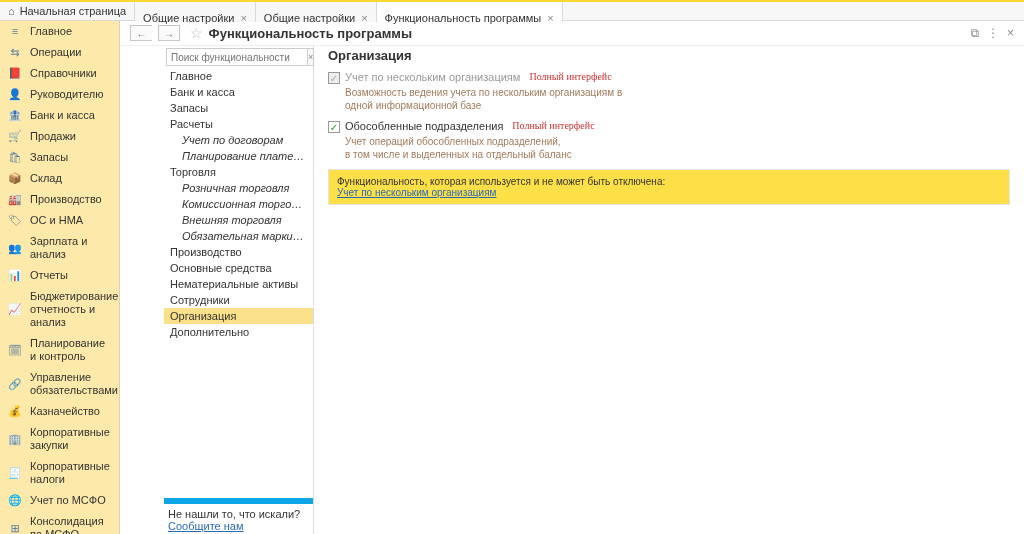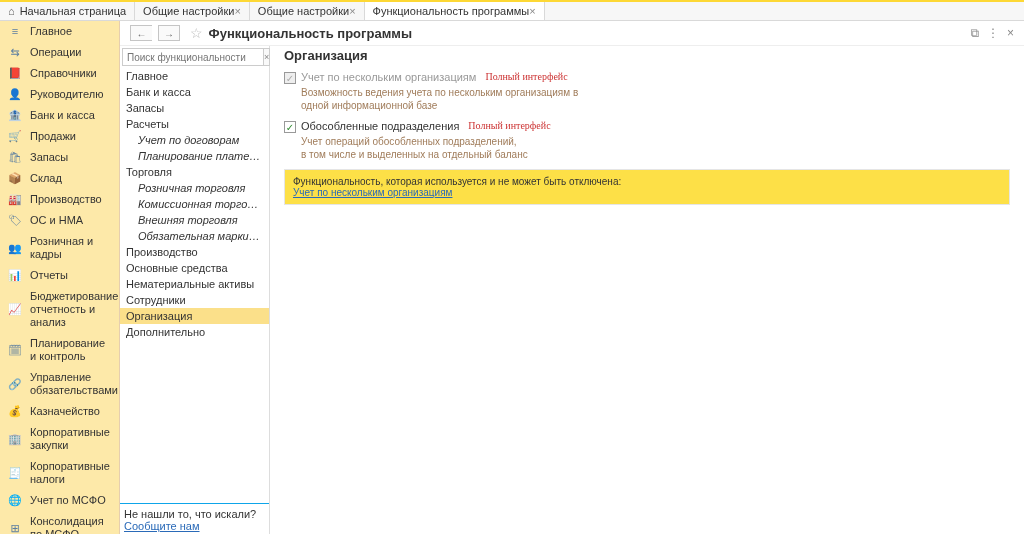--- a/index.html
+++ b/index.html
@@ -1,57 +1,57 @@
 <!DOCTYPE html>
 <html><head>
 <meta charset="utf-8">
 <style>
 * { box-sizing: border-box; margin: 0; padding: 0; font-family: Arial, sans-serif; }
 html, body { width: 1024px; height: 534px; overflow: hidden; background: #fff; font-size: 11px; color: #333; }
 .topbar { height: 2px; background: linear-gradient(to right, #fdd835 0%, #fdd835 100%); }
 .tabs { height: 19px; background: #f7f7f7; border-bottom: 1px solid #d9d9d9; display: flex; align-items: stretch; }
 .tab-home { display: flex; align-items: center; padding: 0 8px; gap: 5px; border-right: 1px solid #d9d9d9; cursor: pointer; }
 .tab-home .ic { font-size: 11px; color: #666; }
-.tab { display: flex; align-items: center; padding: 0 8px; border-right: 1px solid #d9d9d9; cursor: pointer; font-size: 11px; color: #333; background: #f7f7f7; }
+.tab { display: flex; align-items: flex-start; padding: 10px 8px; gap: 6px; border-right: 1px solid #d9d9d9; cursor: pointer; font-size: 11px; color: #333; background: #f7f7f7; }
 .tab.active { background: #fff; }
 .tab .close { color: #888; font-size: 11px; }
 .layout { display: flex; height: calc(534px - 21px); }
 .sidebar { width: 120px; background: #fde9a9; border-right: 1px solid #e6ceae; overflow-y: auto; }
 .sb-item { display: flex; align-items: center; gap: 8px; padding: 4px 8px; color: #333; cursor: pointer; font-size: 11px; line-height: 13px; }
 .sb-ic { width: 14px; text-align: center; color: #5b7ea0; font-size: 11px; flex: 0 0 14px; }
 .sb-lbl { flex: 1; }
 .content { flex: 1; display: flex; flex-direction: column; }
 .hdr { display: flex; align-items: center; padding: 4px 10px; gap: 6px; border-bottom: 1px solid #eee; }
 .nav-btn { width: 22px; height: 16px; border: 1px solid #c5c5c5; background: #fafafa; display: inline-flex; align-items: center; justify-content: center; cursor: pointer; font-size: 10px; color: #666; }
 .nav-btn:first-child { border-right: none; }
 .star { color: #bbb; font-size: 14px; cursor: pointer; margin-left: 4px; }
 .title { font-size: 13px; font-weight: bold; color: #333; }
 .hdr-right { margin-left: auto; display: flex; gap: 8px; color: #888; font-size: 12px; }
 .hdr-right span { cursor: pointer; }
-.body { display: flex; flex: 1; overflow: hidden; }
+.body { display: flex; flex: 1; overflow: hidden; padding-left: 44px; }
 .leftcol { width: 150px; border-right: 1px solid #ddd; display: flex; flex-direction: column; }
 .search { margin: 2px 2px 0 2px; display: flex; }
 .search input { flex: 1; border: 1px solid #ccc; padding: 2px 4px; font-size: 10px; color: #888; height: 18px; }
 .search .clr { width: 16px; border: 1px solid #ccc; border-left: none; display: flex; align-items: center; justify-content: center; font-size: 9px; color: #888; cursor: pointer; background: #f9f9f9; }
 .tree { flex: 1; overflow-y: auto; padding: 2px 0; }
 .tn { padding: 2px 6px; font-size: 11px; cursor: pointer; color: #333; white-space: nowrap; overflow: hidden; text-overflow: ellipsis; }
 .tn.l1 { padding-left: 18px; font-style: italic; }
 .tn.sel { background: #fbe08a; }
 .rightcol { flex: 1; padding: 0 14px 8px 14px; overflow: auto; }
 .sect-title { font-size: 13px; font-weight: bold; margin: 2px 0 8px 0; color: #333; }
 .row { margin-bottom: 2px; display: flex; align-items: flex-start; gap: 5px; }
 .chk { width: 12px; height: 12px; border: 1px solid #999; display: inline-flex; align-items: center; justify-content: center; font-size: 10px; background: #fff; margin-top: 1px; flex: 0 0 12px; }
 .chk.on { color: #2e8b2e; }
 .chk.dis { background: #eee; color: #aaa; }
 .lbl-dis { color: #999; }
 .badge { color: #c33; font-size: 10px; margin-left: 4px; font-family: Liberation Serif, serif; }
 .desc { color: #a07c5a; font-size: 10px; line-height: 13px; margin: 2px 0 8px 17px; }
 .infobox { background: #fde047; border: 1px solid #e5e5e5; padding: 6px 8px; font-size: 10px; }
 .infobox a { color: #2a6ab8; text-decoration: underline; cursor: pointer; }
-.footer { padding: 4px 4px 2px 4px; font-size: 11px; color: #333; border-top: 1px solid #0ea5e9; }
+.footer { padding: 4px 4px 2px 4px; font-size: 11px; color: #333; border-top: 6px solid #0ea5e9; }
 .footer a { color: #2a6ab8; text-decoration: underline; cursor: pointer; }
 </style>
 </head>
 <body>
 
 <div class="topbar"></div>
 
 <div class="tabs">
   <div class="tab-home">
     <span class="ic">⌂</span>
@@ -108,21 +108,21 @@
       <div class="sb-item">
         <span class="sb-ic">🏭</span>
         <span class="sb-lbl">Производство</span>
       </div>
       <div class="sb-item">
         <span class="sb-ic">🏷</span>
         <span class="sb-lbl">ОС и НМА</span>
       </div>
       <div class="sb-item">
         <span class="sb-ic">👥</span>
-        <span class="sb-lbl">Розничная и кадры</span>
+        <span class="sb-lbl">Зарплата и анализ</span>
       </div>
       <div class="sb-item">
         <span class="sb-ic">📊</span>
         <span class="sb-lbl">Отчеты</span>
       </div>
       <div class="sb-item">
         <span class="sb-ic">📈</span>
         <span class="sb-lbl">Бюджетирование, отчетность и анализ</span>
       </div>
       <div class="sb-item">

